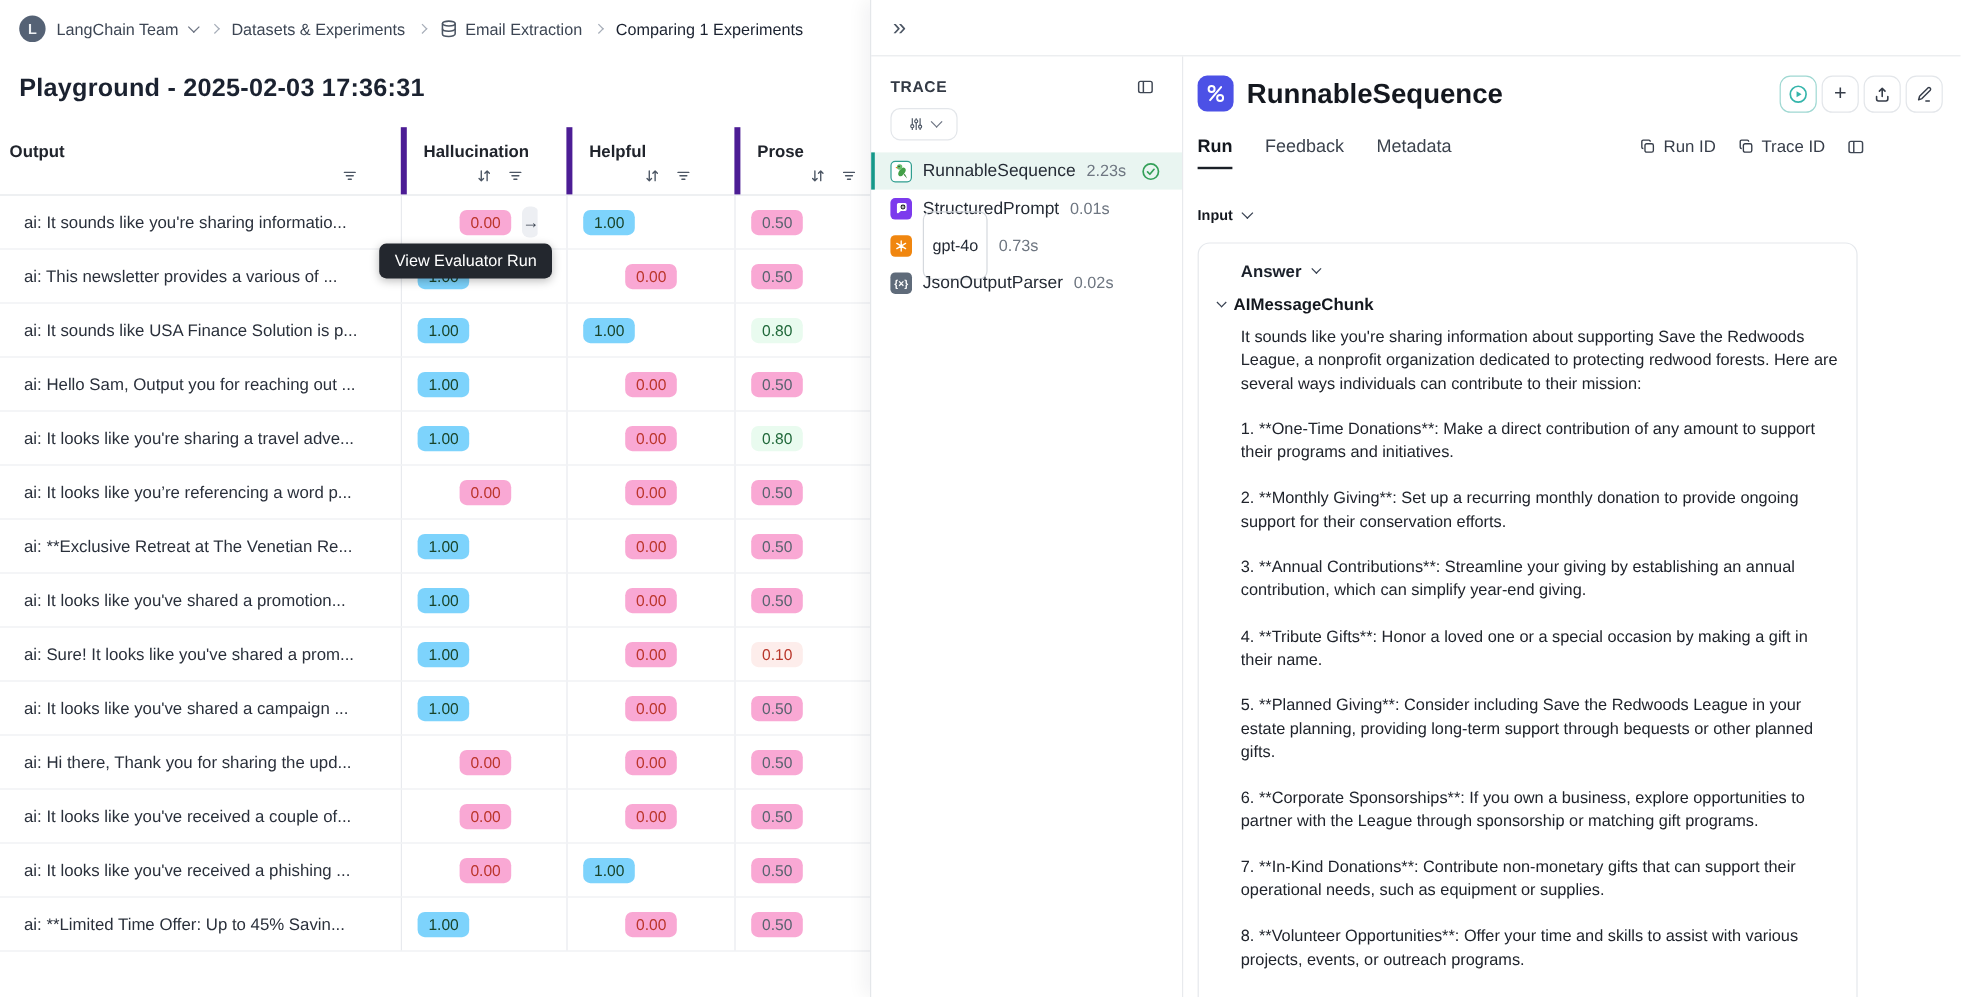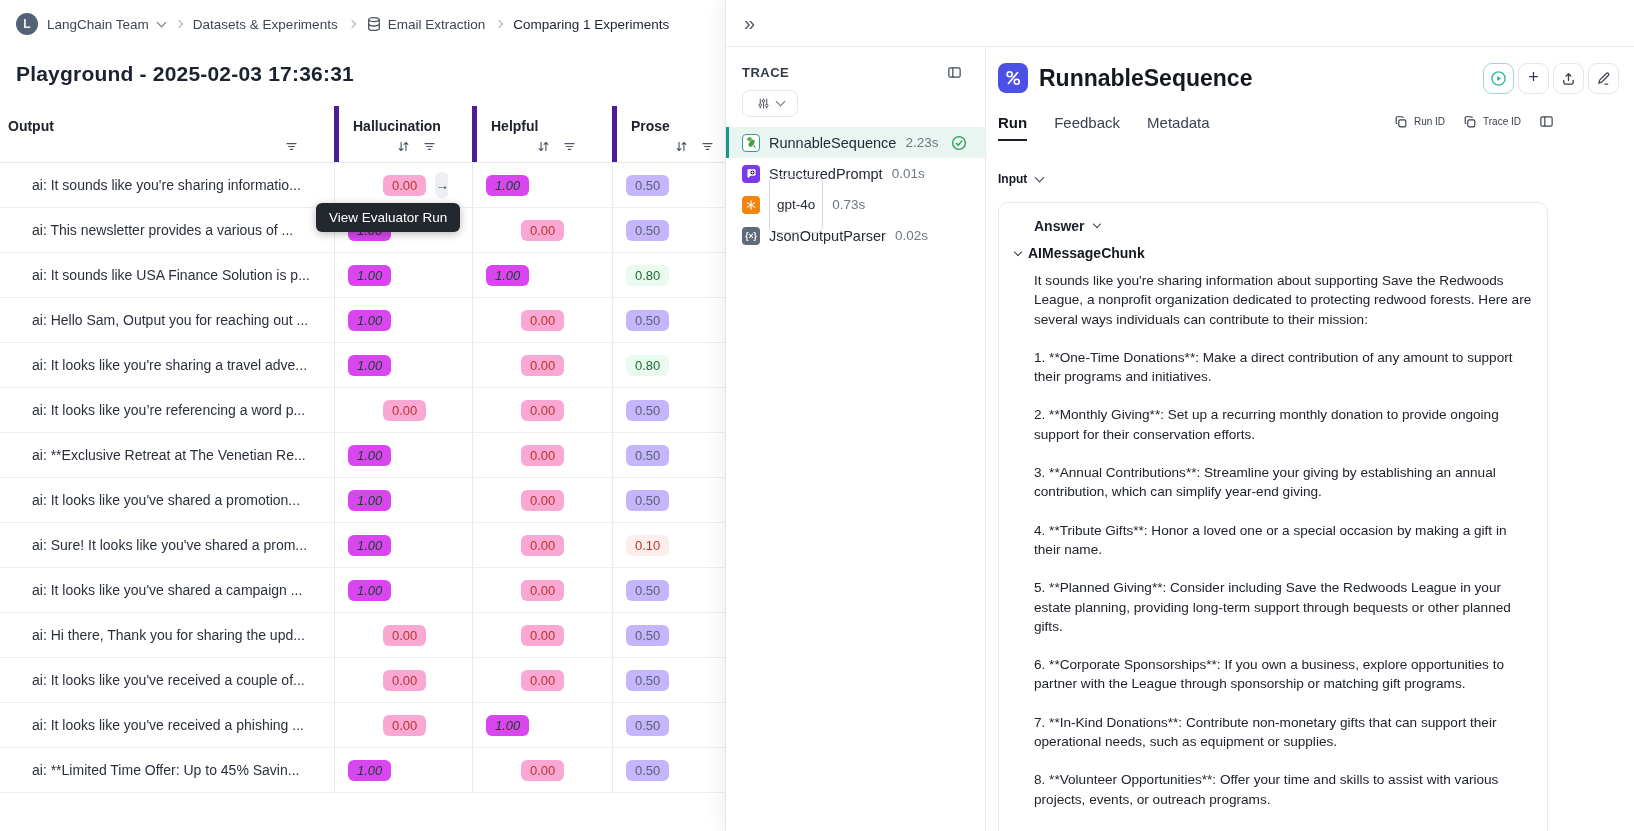--- a/index.html
+++ b/index.html
@@ -23,28 +23,28 @@
   
   .table { position:absolute; left:0; top:106px; width:790px; }
   .thead, .tr { display:grid; grid-template-columns:310px 114px 116px 114px 136px;gap:24px; }
   .thead { height:57px; border-bottom:1px solid #e3e6ea; }
   .th { position:relative; padding:12px 12px 0 14px; font-size:14px; font-weight:600; color:#20242c; border-left:5px solid #4c1d95; }
   .th:first-child { border-left:none; padding-left:8px; }
   .th-icons { position:absolute; right:12px; bottom:9px; display:flex; gap:13px; align-items:center; color:#4b5563; }
   .th-icons .icon { display:flex; cursor:pointer; }
   .tr { height:45px; border-bottom:1px solid #edeff2; }
   .td { height:100%; display:flex; align-items:center; border-left:1px solid #e8eaee; padding-left:13px; overflow:hidden; }
-  .td:first-child { border-left:none; padding-left:20px; font-size:14px; color:#2a303b; white-space:nowrap;margin-left:12px; }
+  .td:first-child { border-left:none; padding-left:20px; font-size:14px; color:#2a303b; white-space:nowrap; }
   .td.lat { justify-content:flex-end; padding-right:84px; padding-left:0; font-size:13.5px; font-weight:500; white-space:nowrap; }
   .badge { font-size:13px; padding:3px 9px; border-radius:6px; font-weight:500; }
-  .badge.green      { background:#d946ef; color:#19442a;font-style:italic; }
+  .badge.green      { background:#7dd3fc; color:#19442a; }
   .badge.red        { background:#f9a8d4; color:#bb352b;margin-left:35px; }
   .badge.lightgreen { background:#e9fbef; color:#20683a; }
   .badge.lightred   { background:#fdedeb; color:#b8362a; }
-  .badge.gray       { background:#c4b5fd; color:#5a6370; }
+  .badge.gray       { background:#f9a8d4; color:#5a6370; }
   .arrow-btn { margin-left:9px; width:28px; height:26px; border-radius:6px; background:#edeff3; border:none; display:flex; align-items:center; justify-content:center; font-size:14px; color:#3b4350; cursor:pointer; font-family:inherit; }
   .lat-red   { color:#d3302f; }
   .lat-amber { color:#a16207;margin-left:39px; }
   .lat-brown { color:#ad4a1c; }
   .lat-dark  { color:#333b49; }
 
   .tooltip { position:absolute; left:316px; top:203px; background:#23272e; color:#fff; font-size:13.5px;
              padding:7px 13px; border-radius:6px; z-index:60; white-space:nowrap; box-shadow:0 2px 8px rgba(0,0,0,.28); }
 
   
@@ -78,21 +78,21 @@
   .d-header { display:flex; align-items:center; margin:16px 0 0 12px; }
   .d-icon { width:30px; height:30px; border-radius:8px; background:#4c51e6; display:flex; align-items:center; justify-content:center; flex:0 0 30px; }
   .d-title { font-size:23px; font-weight:600; color:#14181f; margin-left:11px; }
   .d-actions { position:absolute; right:15px; top:16px; display:flex; gap:4px; }
   .btn { width:31px; height:31px; border:1px solid #e3e6ea; border-radius:9px; background:#fff; display:flex; align-items:center; justify-content:center; color:#363d49; cursor:pointer; font-family:inherit; }
   .btn.play { border-color:#9fd8d2; color:#35b5ab; }
   .btn.plus { font-size:18px; font-weight:400; padding-bottom:2px; }
   .d-tabs { display:flex; align-items:flex-start; margin:21px 0 0 12px; position:relative; height:31px; }
   .tab { font-size:15px; color:#3c434e; margin-right:27px; padding-bottom:8px; cursor:pointer; }
   .tab.active { color:#14181f; font-weight:700; border-bottom:2.5px solid #1b2027; }
-  .d-ids { position:absolute; right:80px; top:0; display:flex; align-items:center; gap:18px; font-size:10px; color:#363d49; }
+  .d-ids { position:absolute; right:80px; top:0; display:flex; align-items:center; gap:18px; font-size:14px; color:#363d49; }
   .id-item { display:flex; align-items:center; gap:6px; cursor:pointer; }
   .id-item .icon, .d-ids .panel-icon { display:flex; }
   .d-input { display:flex; align-items:center; gap:9px; margin:27px 0 0 12px; font-size:12px; font-weight:600; color:#14181f; cursor:pointer; }
   .d-input .cv-down { border-color:#374151; }
   .card { position:absolute; left:12px; right:86px; top:155px; bottom:-40px; border:1px solid #e5e8ec; border-radius:10px; padding:15px 16px; overflow:hidden; }
   .answer-row { display:flex; align-items:center; gap:9px; margin-left:19px; font-size:14px; font-weight:600; color:#1a202a; cursor:pointer; }
   .answer-row .cv-down { border-color:#374151; width:6px; height:6px; }
   .chunk-row { display:flex; align-items:center; gap:7px; margin-top:11px; font-size:14px; font-weight:700; color:#14181f; cursor:pointer; }
   .chunk-row .cv-down { border-color:#374151; width:6px; height:6px; margin-top:-2px; }
   .paragraphs { margin:10px 0 0 19px; width:502px; font-size:13.6px; line-height:19.3px; color:#20242c; }

